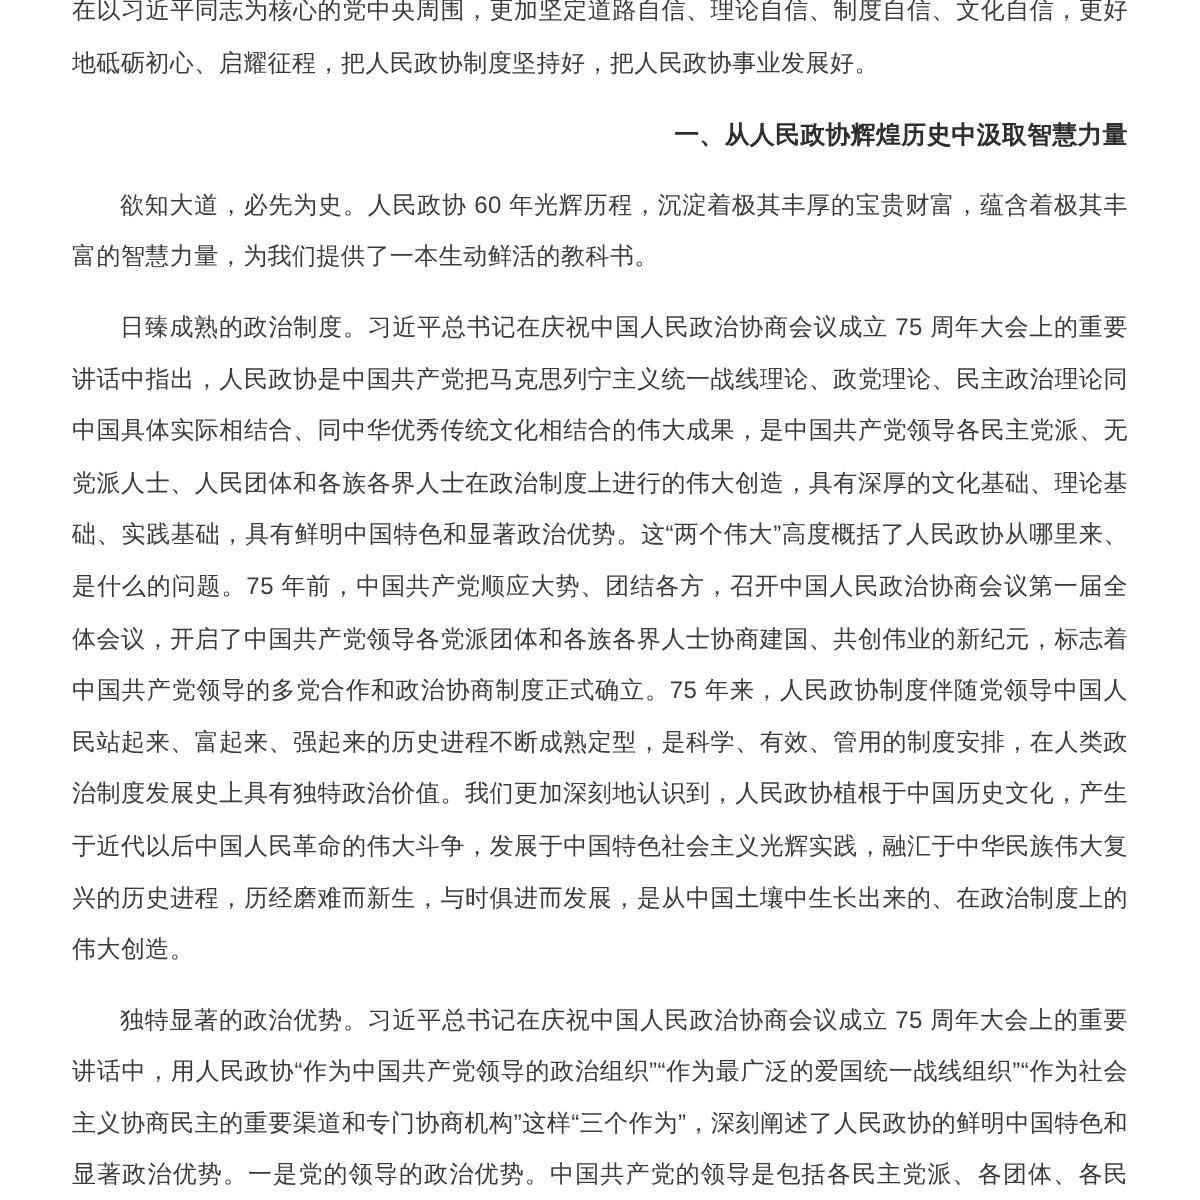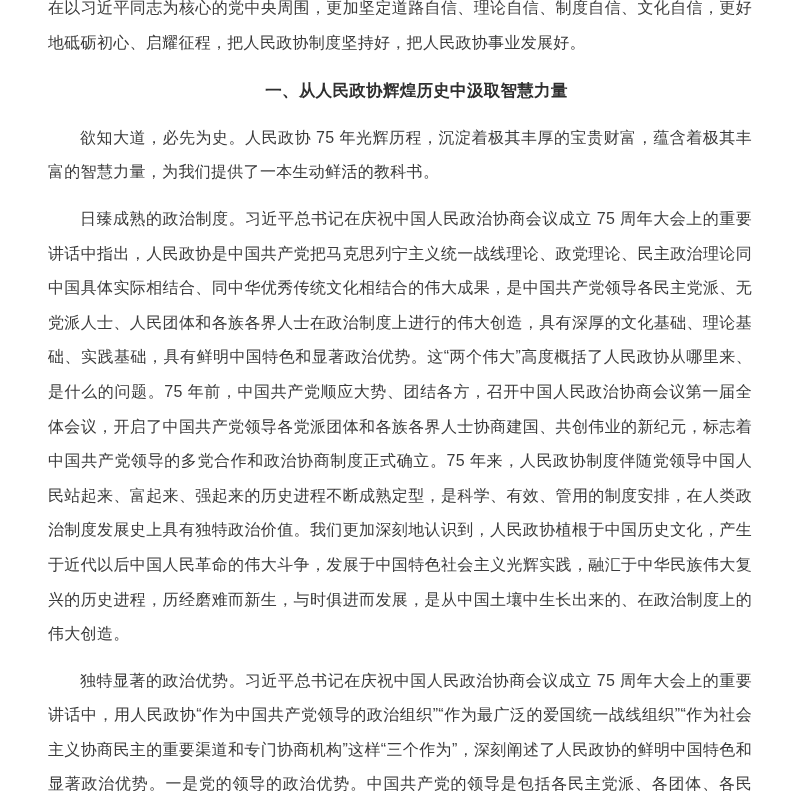--- a/index.html
+++ b/index.html
@@ -36,29 +36,29 @@
     text-indent: 0; 
   }
   .heading {
     margin: 13px 0 13px 0;
     padding: 0;
     font-size: 16.5px;
     font-weight: bold;
     color: #2e2e2e;
     text-indent: 2em;
     line-height: 34.6px;
-    text-align: center;
+    text-align: right;
   }
 </style>
 </head>
 <body>
 
 <main class="doc">
   <p class="para continuation">在以习近平同志为核心的党中央周围，更加坚定道路自信、理论自信、制度自信、文化自信，更好地砥砺初心、启耀征程，把人民政协制度坚持好，把人民政协事业发展好。</p>
 
   <h2 class="heading">一、从人民政协辉煌历史中汲取智慧力量</h2>
 
-  <p class="para">欲知大道，必先为史。人民政协 75 年光辉历程，沉淀着极其丰厚的宝贵财富，蕴含着极其丰富的智慧力量，为我们提供了一本生动鲜活的教科书。</p>
+  <p class="para">欲知大道，必先为史。人民政协 60 年光辉历程，沉淀着极其丰厚的宝贵财富，蕴含着极其丰富的智慧力量，为我们提供了一本生动鲜活的教科书。</p>
 
   <p class="para">日臻成熟的政治制度。习近平总书记在庆祝中国人民政治协商会议成立 75 周年大会上的重要讲话中指出，人民政协是中国共产党把马克思列宁主义统一战线理论、政党理论、民主政治理论同中国具体实际相结合、同中华优秀传统文化相结合的伟大成果，是中国共产党领导各民主党派、无党派人士、人民团体和各族各界人士在政治制度上进行的伟大创造，具有深厚的文化基础、理论基础、实践基础，具有鲜明中国特色和显著政治优势。这“两个伟大”高度概括了人民政协从哪里来、是什么的问题。75 年前，中国共产党顺应大势、团结各方，召开中国人民政治协商会议第一届全体会议，开启了中国共产党领导各党派团体和各族各界人士协商建国、共创伟业的新纪元，标志着中国共产党领导的多党合作和政治协商制度正式确立。75 年来，人民政协制度伴随党领导中国人民站起来、富起来、强起来的历史进程不断成熟定型，是科学、有效、管用的制度安排，在人类政治制度发展史上具有独特政治价值。我们更加深刻地认识到，人民政协植根于中国历史文化，产生于近代以后中国人民革命的伟大斗争，发展于中国特色社会主义光辉实践，融汇于中华民族伟大复兴的历史进程，历经磨难而新生，与时俱进而发展，是从中国土壤中生长出来的、在政治制度上的伟大创造。</p>
 
   <p class="para">独特显著的政治优势。习近平总书记在庆祝中国人民政治协商会议成立 75 周年大会上的重要讲话中，用人民政协“作为中国共产党领导的政治组织”“作为最广泛的爱国统一战线组织”“作为社会主义协商民主的重要渠道和专门协商机构”这样“三个作为”，深刻阐述了人民政协的鲜明中国特色和显著政治优势。一是党的领导的政治优势。中国共产党的领导是包括各民主党派、各团体、各民族、各阶层、各界人士在内的全体中国人民的共同选择，人民政协无论在制度层面、组织架构还是履行职能上都体现了中国共产党的领导。75 年来，人民政协在巩固共同思想政治基础、坚守共同政治底线、承担共同政治责任中彰显了同心同向的政治优势。二是统一战线的组织优势。人民政协因团结而生、依团结而存、靠团结而兴，具有组织上的广泛代表性和政治上的巨大包容性，是大团结大联合的象征。75 年来，人民政协以最大的包容</p>
 </main>
 
 </body></html>

